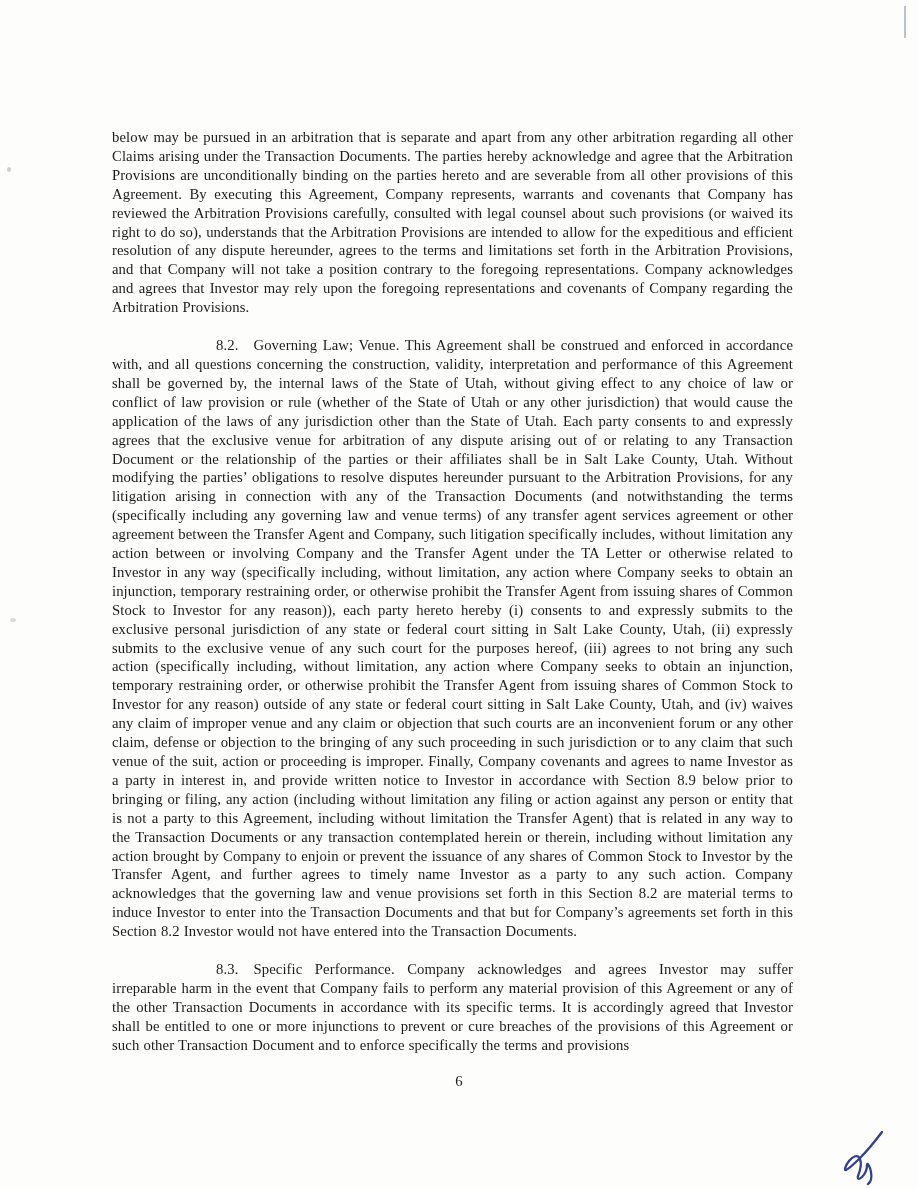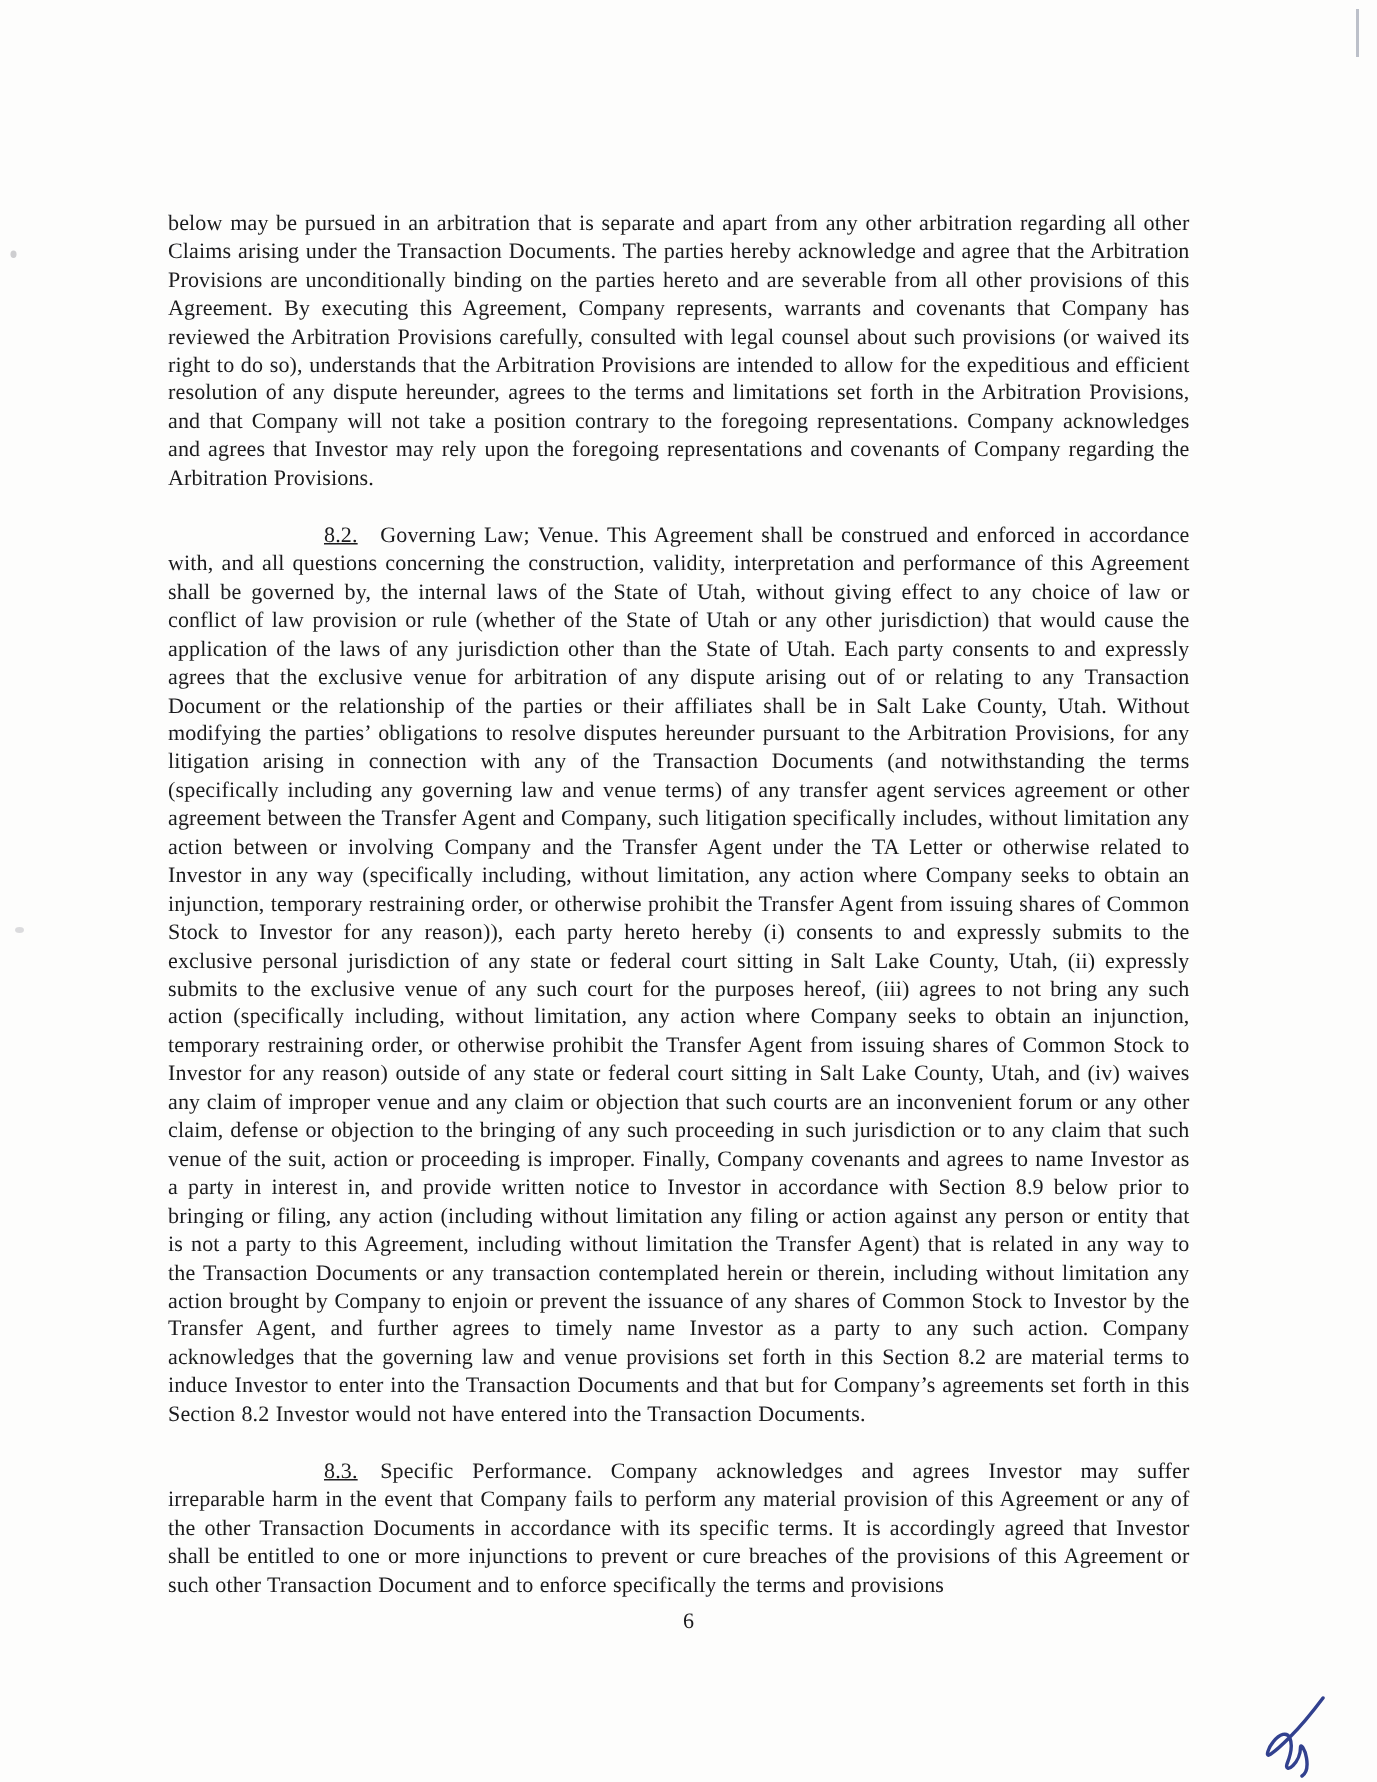--- a/index.html
+++ b/index.html
@@ -13,39 +13,38 @@
     height: 1188px;
     margin: 0 auto;
     background: #fdfdfc;
     overflow: hidden;
     font-family: "Liberation Serif", "DejaVu Serif", serif;
     color: #1b1b1d;
   }
   .text-block {
     position: absolute;
     left: 112px;
-    top: 140px;
+    top: 128px;
     width: 681px;
     font-size: 14.7px;
     line-height: 18.9px;
     text-align: justify;
     letter-spacing: 0.1px;
     word-spacing: 0.4px;
   }
   p.para {
     margin: 0;
     padding: 0;
   }
   p.para.section {
     margin-top: 19px;
     text-indent: 104px;
   }
   .section-number {
     padding-right: 0;
-    text-decoration: underline;
   }
   .tab {
     display: inline-block;
     width: 15px;
   }
   .heading-underline {
     text-underline-offset: 2px;
   }
   .page-number {
     position: absolute;

